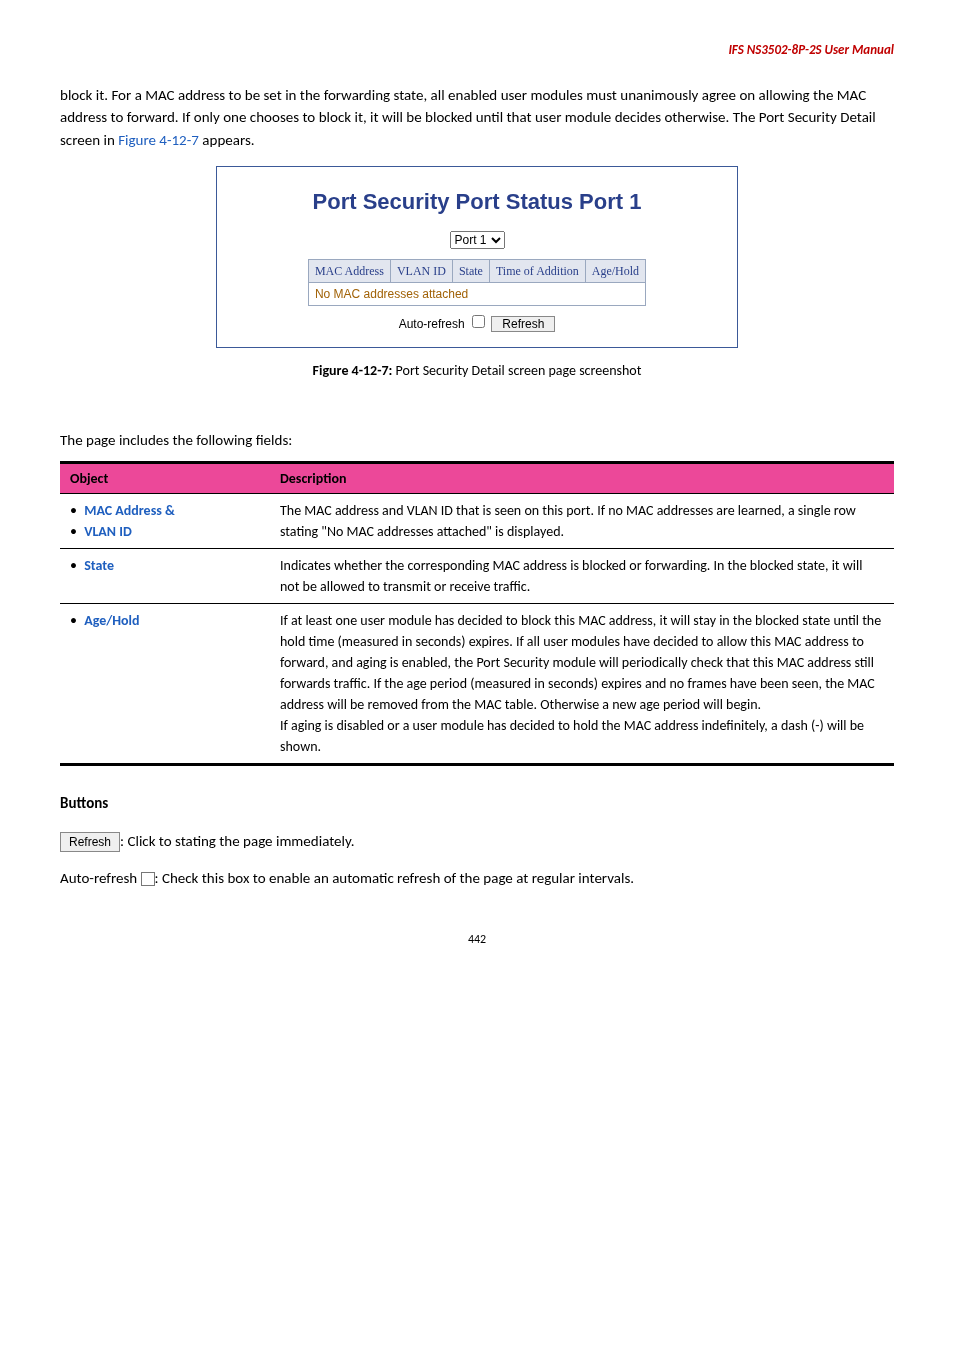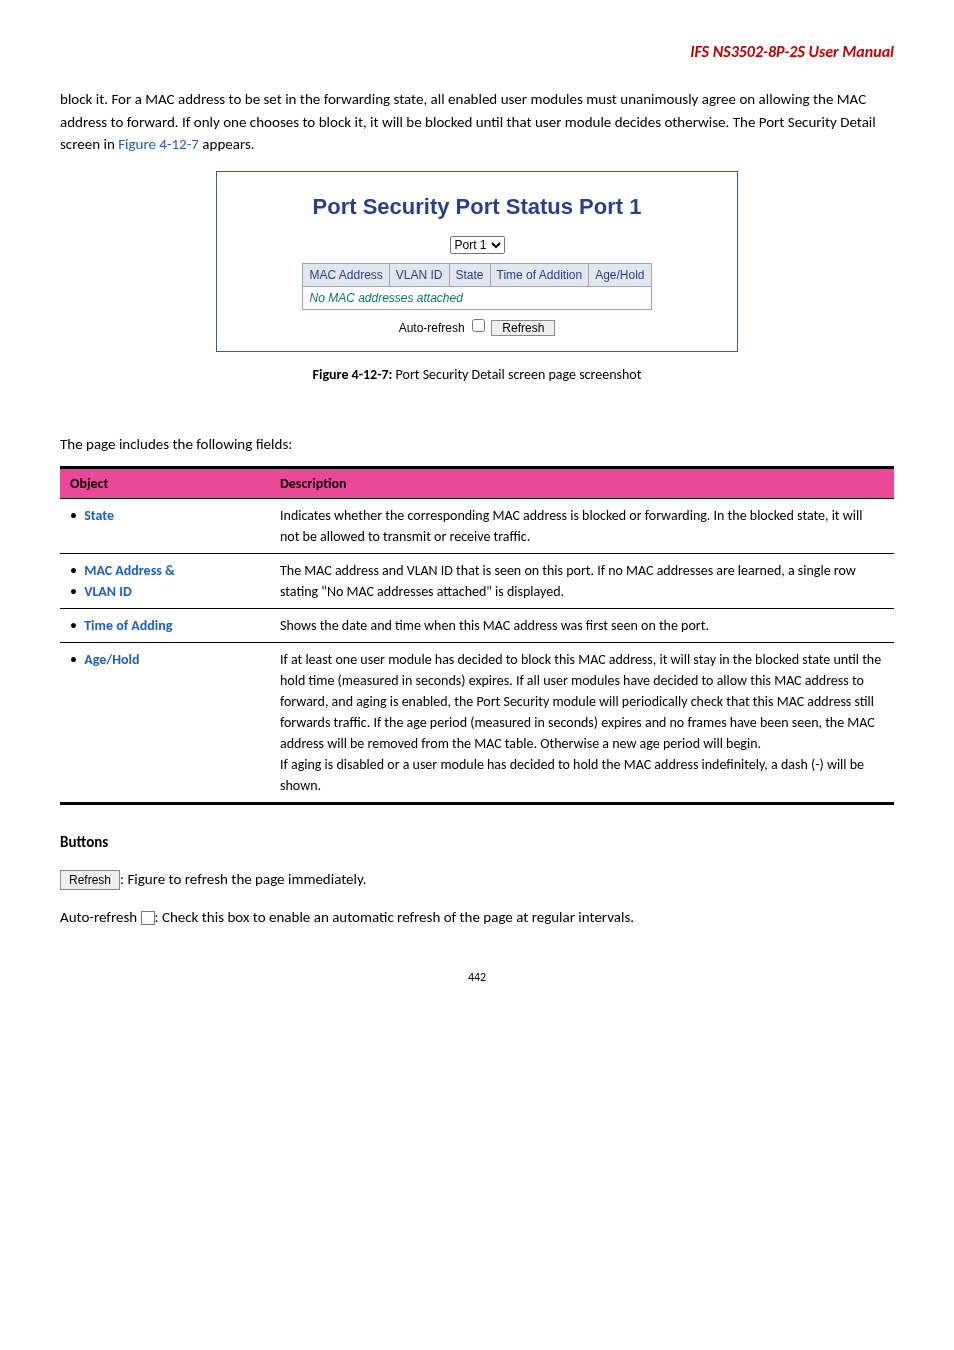--- a/index.html
+++ b/index.html
@@ -9,21 +9,21 @@
     background: #fff;
     margin: 0;
     padding: 40px 60px;
     line-height: 1.5;
   }
   .header-line {
     text-align: right;
     font-style: italic;
     font-weight: bold;
     color: #c00000;
-    font-size: 16px;
+    font-size: 13px;
     margin-bottom: 24px;
   }
   .body-para {
   }
   .link-text {
     color: #1f5fbf;
   }
   .figure-box {
     border: 1.5px solid #3b5998;
     margin: 10px auto 10px auto;
@@ -47,26 +47,26 @@
     margin: 8px auto 6px auto;
     font-family: Verdana, Geneva, sans-serif;
     font-size: 12px;
   }
   .status-table th {
     background: #e2e6ef;
     border: 1px solid #9aa8bf;
     padding: 2px 6px;
     font-weight: normal;
     color: #293f8a;
+    font-family: Liberation Serif, serif;
   }
   .status-table td {
     border: 1px solid #9aa8bf;
     padding: 2px 6px;
-    font-style: italic;
-    color: #0f766e;
+    color: #a16207;
     text-align: left;
     margin-left: 34px;
   }
   .controls-row {
     font-family: Tahoma, sans-serif;
     font-size: 12px;
   }
   .btn {
     font-family: "MS Sans Serif", Tahoma, sans-serif;
     font-size: 12px;
@@ -189,41 +189,37 @@
 
 <table class="desc">
   <thead>
     <tr>
       <th>Object</th>
       <th>Description</th>
     </tr>
   </thead>
   <tbody id="desc-body">
       <tr>
-        <td class="obj"><span class="bullet">•</span> <span style="color:#1f5fbf">State</span></td>
-        <td>Indicates whether the corresponding MAC address is blocked or forwarding. In the blocked state, it will not be allowed to transmit or receive traffic.</td>
-      </tr>
-      <tr>
         <td class="obj"><span class="bullet">•</span> <span style="color:#1f5fbf">MAC Address &amp;</span><br><span class="bullet">•</span> <span style="color:#1f5fbf">VLAN ID</span></td>
         <td>The MAC address and VLAN ID that is seen on this port. If no MAC addresses are learned, a single row stating "No MAC addresses attached" is displayed.</td>
       </tr>
       <tr>
-        <td class="obj"><span class="bullet">•</span> <span style="color:#1f5fbf">Time of Adding</span></td>
-        <td>Shows the date and time when this MAC address was first seen on the port.</td>
+        <td class="obj"><span class="bullet">•</span> <span style="color:#1f5fbf">State</span></td>
+        <td>Indicates whether the corresponding MAC address is blocked or forwarding. In the blocked state, it will not be allowed to transmit or receive traffic.</td>
       </tr>
       <tr>
         <td class="obj"><span class="bullet">•</span> <span style="color:#1f5fbf">Age/Hold</span></td>
         <td>If at least one user module has decided to block this MAC address, it will stay in the blocked state until the hold time (measured in seconds) expires. If all user modules have decided to allow this MAC address to forward, and aging is enabled, the Port Security module will periodically check that this MAC address still forwards traffic. If the age period (measured in seconds) expires and no frames have been seen, the MAC address will be removed from the MAC table. Otherwise a new age period will begin.<br>If aging is disabled or a user module has decided to hold the MAC address indefinitely, a dash (-) will be shown.</td>
       </tr>
     </tbody>
 </table>
 
 <div class="buttons-heading">Buttons</div>
 
 <p>
-  <span class="inline-btn-box">Refresh</span><span>: Figure to refresh the page immediately.</span>
+  <span class="inline-btn-box">Refresh</span><span>: Click to stating the page immediately.</span>
 </p>
 
 <p>
   <span>Auto-refresh </span><span class="inline-checkbox"></span><span>: Check this box to enable an automatic refresh of the page at regular intervals.</span>
 </p>
 
 <div class="page-num">442</div>
 
 </body></html>

